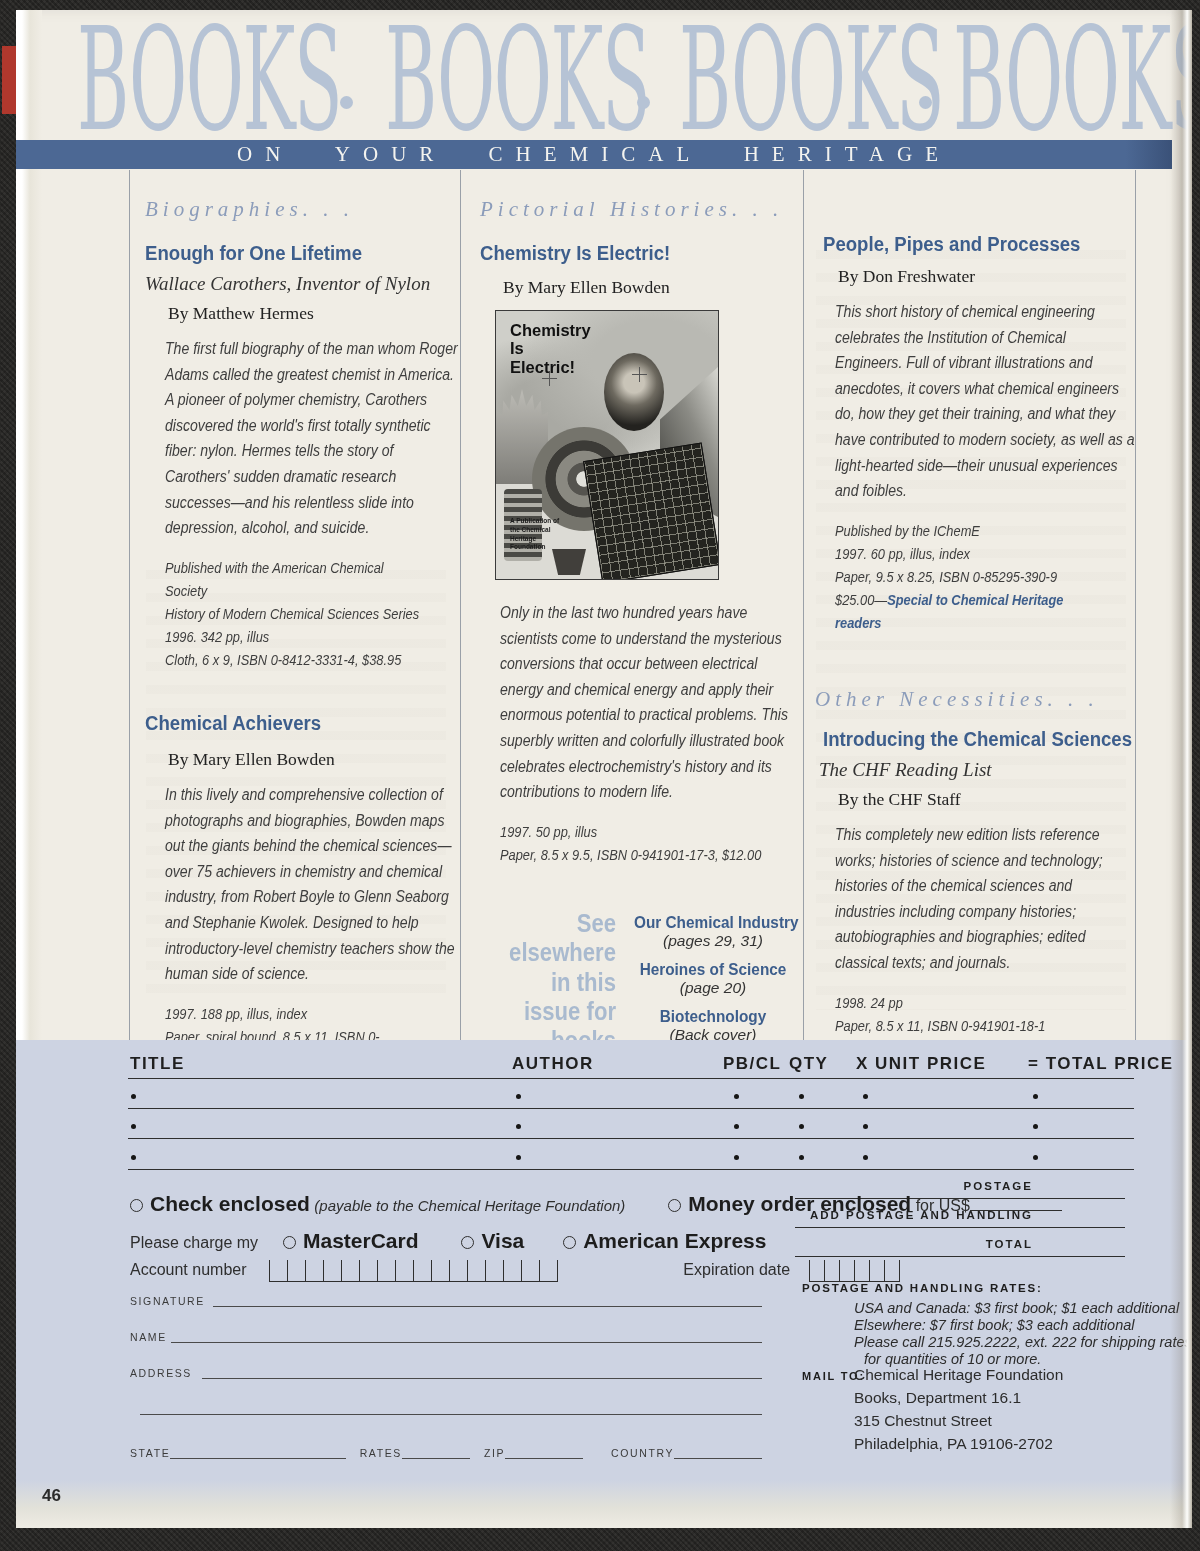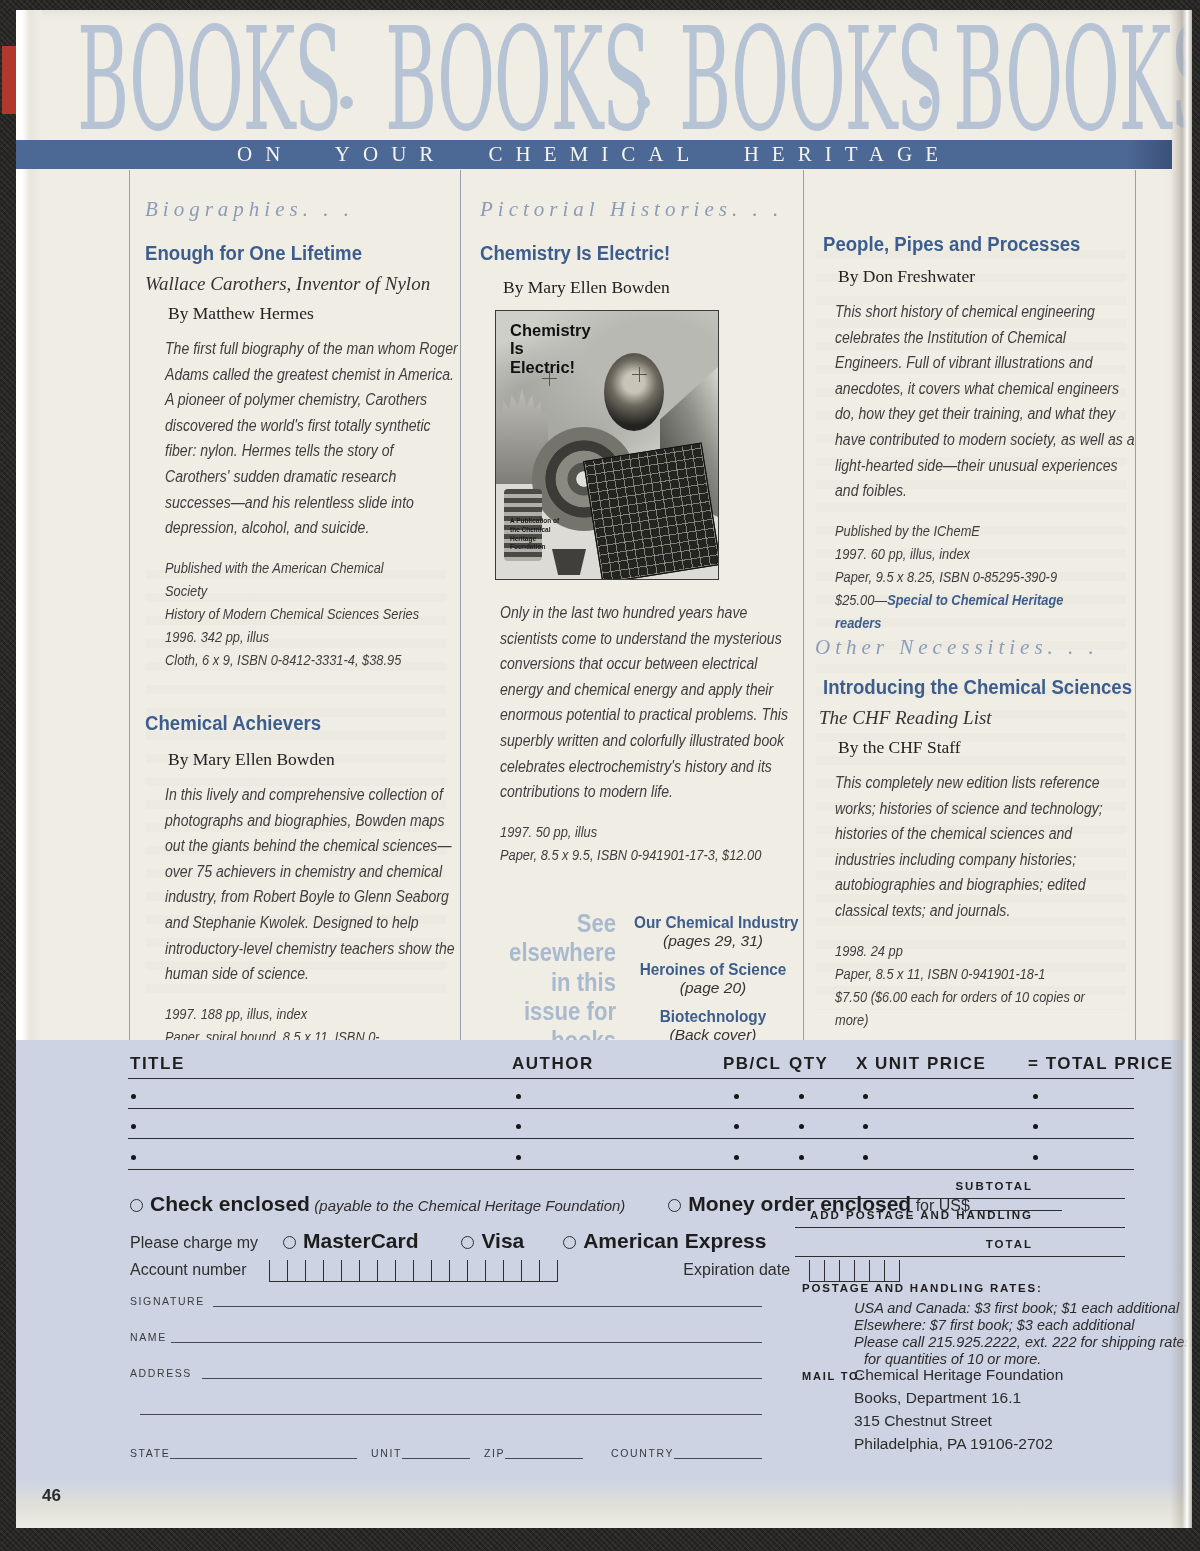--- a/index.html
+++ b/index.html
@@ -214,21 +214,21 @@
 
     <div class="col" style="left:799px;width:322px">
       <div class="book-title" style="margin-top:36px;margin-left:8px">People, Pipes and Processes</div>
       <div class="byline" style="margin-top:10px">By Don Freshwater</div>
       <div class="desc" style="width:342px">This short history of chemical engineering celebrates the Institution of Chemical Engineers. Full of vibrant illustrations and anecdotes, it covers what chemical engineers do, how they get their training, and what they have contributed to modern society, as well as a light-hearted side—their unusual experiences and foibles.</div>
       <div class="pubinfo" style="margin-bottom:0">Published by the IChemE
 1997. 60 pp, illus, index
 Paper, 9.5 x 8.25, ISBN 0-85295-390-9</div>
       <div class="pubinfo" style="margin-bottom:0;margin-top:0"><span>$25.00—</span><span class="price-special">Special to Chemical Heritage readers</span></div>
 
-      <div class="section-head" style="margin-bottom:16px">Other Necessities. . .</div>
+      <div class="section-head" style="margin-top:52px;margin-bottom:16px">Other Necessities. . .</div>
       <div class="book-title" style="margin-left:8px">Introducing the Chemical Sciences</div>
       <div class="book-subtitle" style="margin-left:4px">The CHF Reading List</div>
       <div class="byline">By the CHF Staff</div>
       <div class="desc" style="width:342px">This completely new edition lists reference works; histories of science and technology; histories of the chemical sciences and industries including company histories; autobiographies and biographies; edited classical texts; and journals.</div>
       <div class="pubinfo">1998. 24 pp
 Paper, 8.5 x 11, ISBN 0-941901-18-1
 $7.50 ($6.00 each for orders of 10 copies or more)</div>
     </div>
 
     <div class="form">
@@ -262,21 +262,21 @@
       <div class="trow" style="top:113px">
           <i class="dot"></i>
           <i class="dot"></i>
           <i class="dot"></i>
           <i class="dot"></i>
           <i class="dot"></i>
           <i class="dot"></i>
         </div>
       <div class="fline" style="left:112px;top:129px;width:1006px"></div>
 
-      <div class="totals-label" style="top:140px">SUBTOTAL</div>
+      <div class="totals-label" style="top:140px">POSTAGE</div>
       <div class="fline" style="left:779px;top:158px;width:330px"></div>
       <div class="totals-label" style="top:169px">ADD POSTAGE AND HANDLING</div>
       <div class="fline" style="left:779px;top:187px;width:330px"></div>
       <div class="totals-label" style="top:198px">TOTAL</div>
       <div class="fline" style="left:779px;top:216px;width:330px"></div>
 
       <div style="position:absolute;left:114px;top:152px">
         <span class="radio"></span><span class="pay-bold">Check enclosed</span>
         <span class="pay-note">(payable to the Chemical Heritage Foundation)</span>
         <span style="display:inline-block;width:34px"></span>
@@ -343,21 +343,21 @@
           <span style="width:10px"></span>
           <span class="wline"></span>
       </div>
       <div class="frow" style="top:360px;left:124px;width:622px">
         <span class="wline"></span>
       </div>
       <div class="frow" style="top:404px">
         <span class="flabel">STATE</span>
           <span class="wline" style="max-width:188px"></span>
         <span style="width:14px"></span>
-        <span class="flabel">UNIT</span>
+        <span class="flabel">RATES</span>
           <span class="wline" style="max-width:68px"></span>
         <span style="width:14px"></span>
         <span class="flabel">ZIP</span>
           <span class="wline" style="max-width:78px"></span>
         <span style="width:28px"></span>
         <span class="flabel">COUNTRY</span>
           <span class="wline" style="max-width:88px"></span>
       </div>
 
       <div class="postage-head" style="left:786px;top:242px">POSTAGE AND HANDLING RATES:</div>

